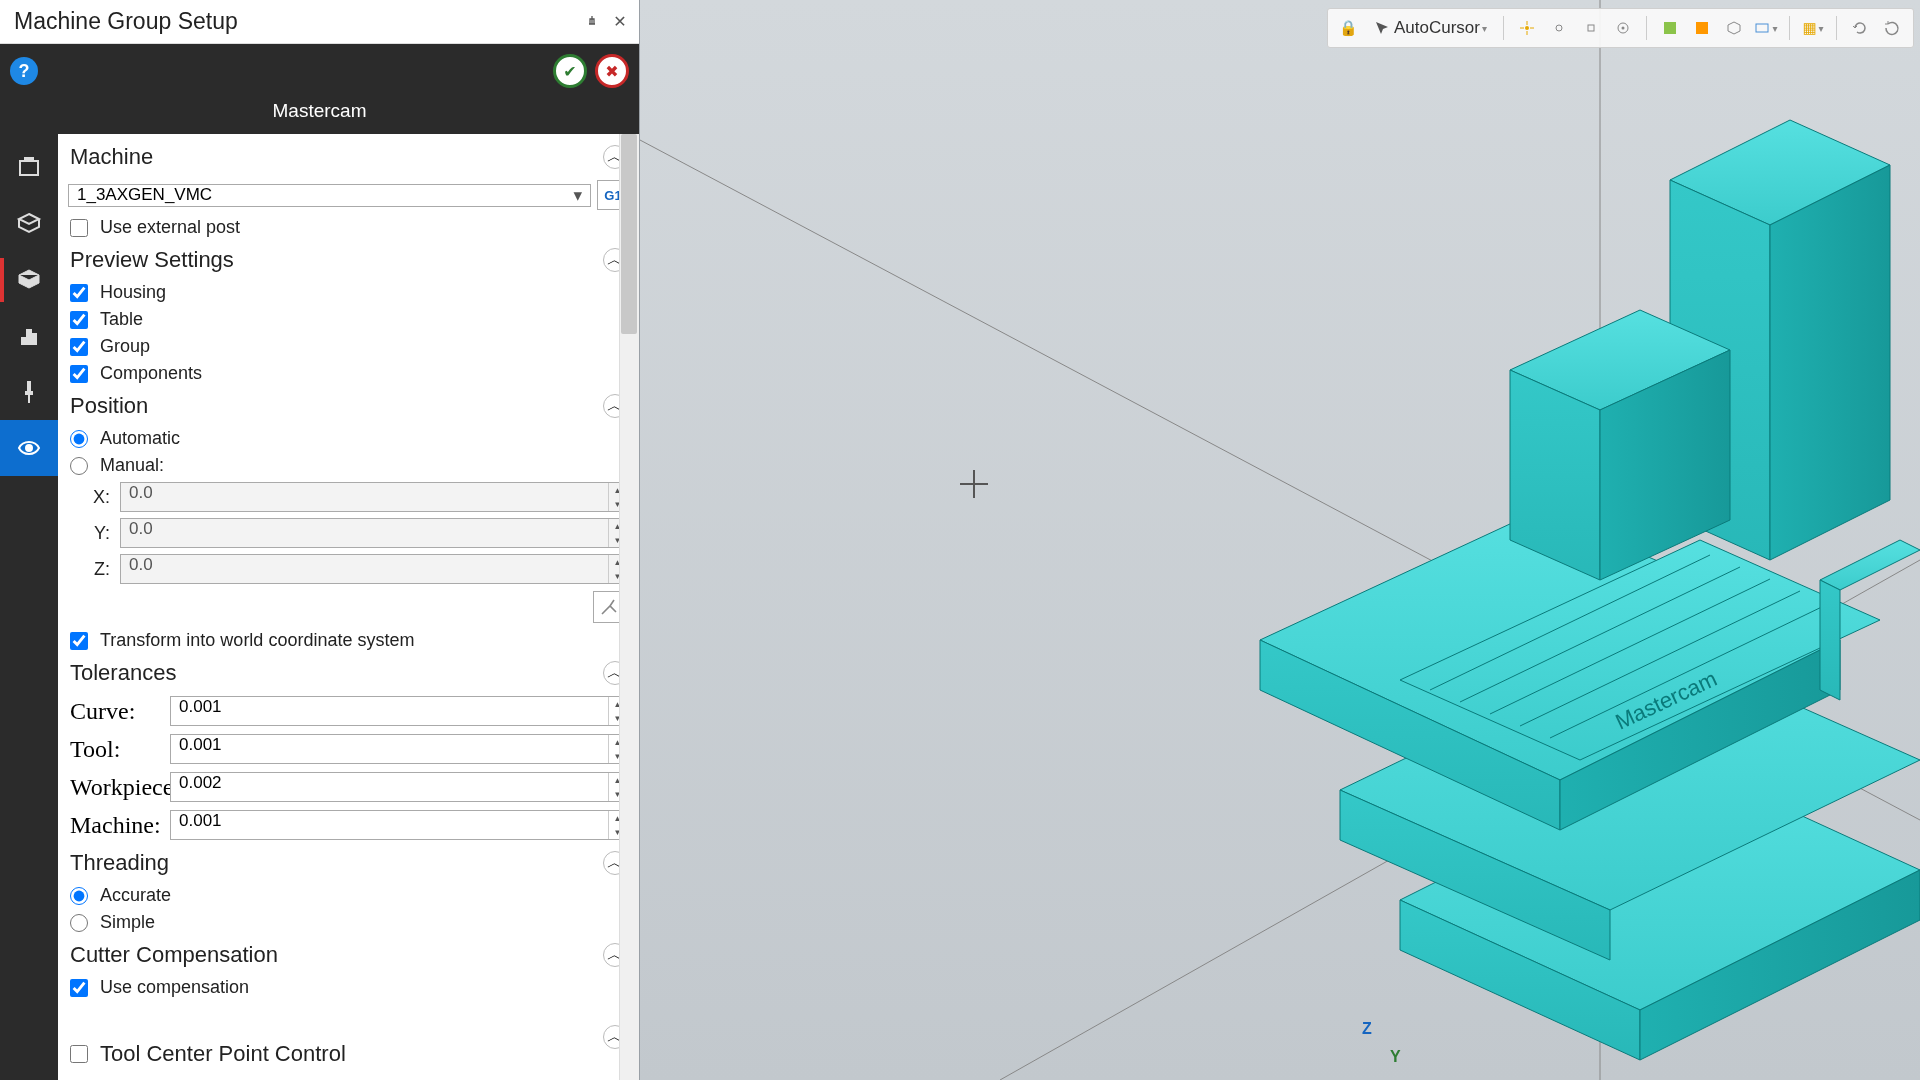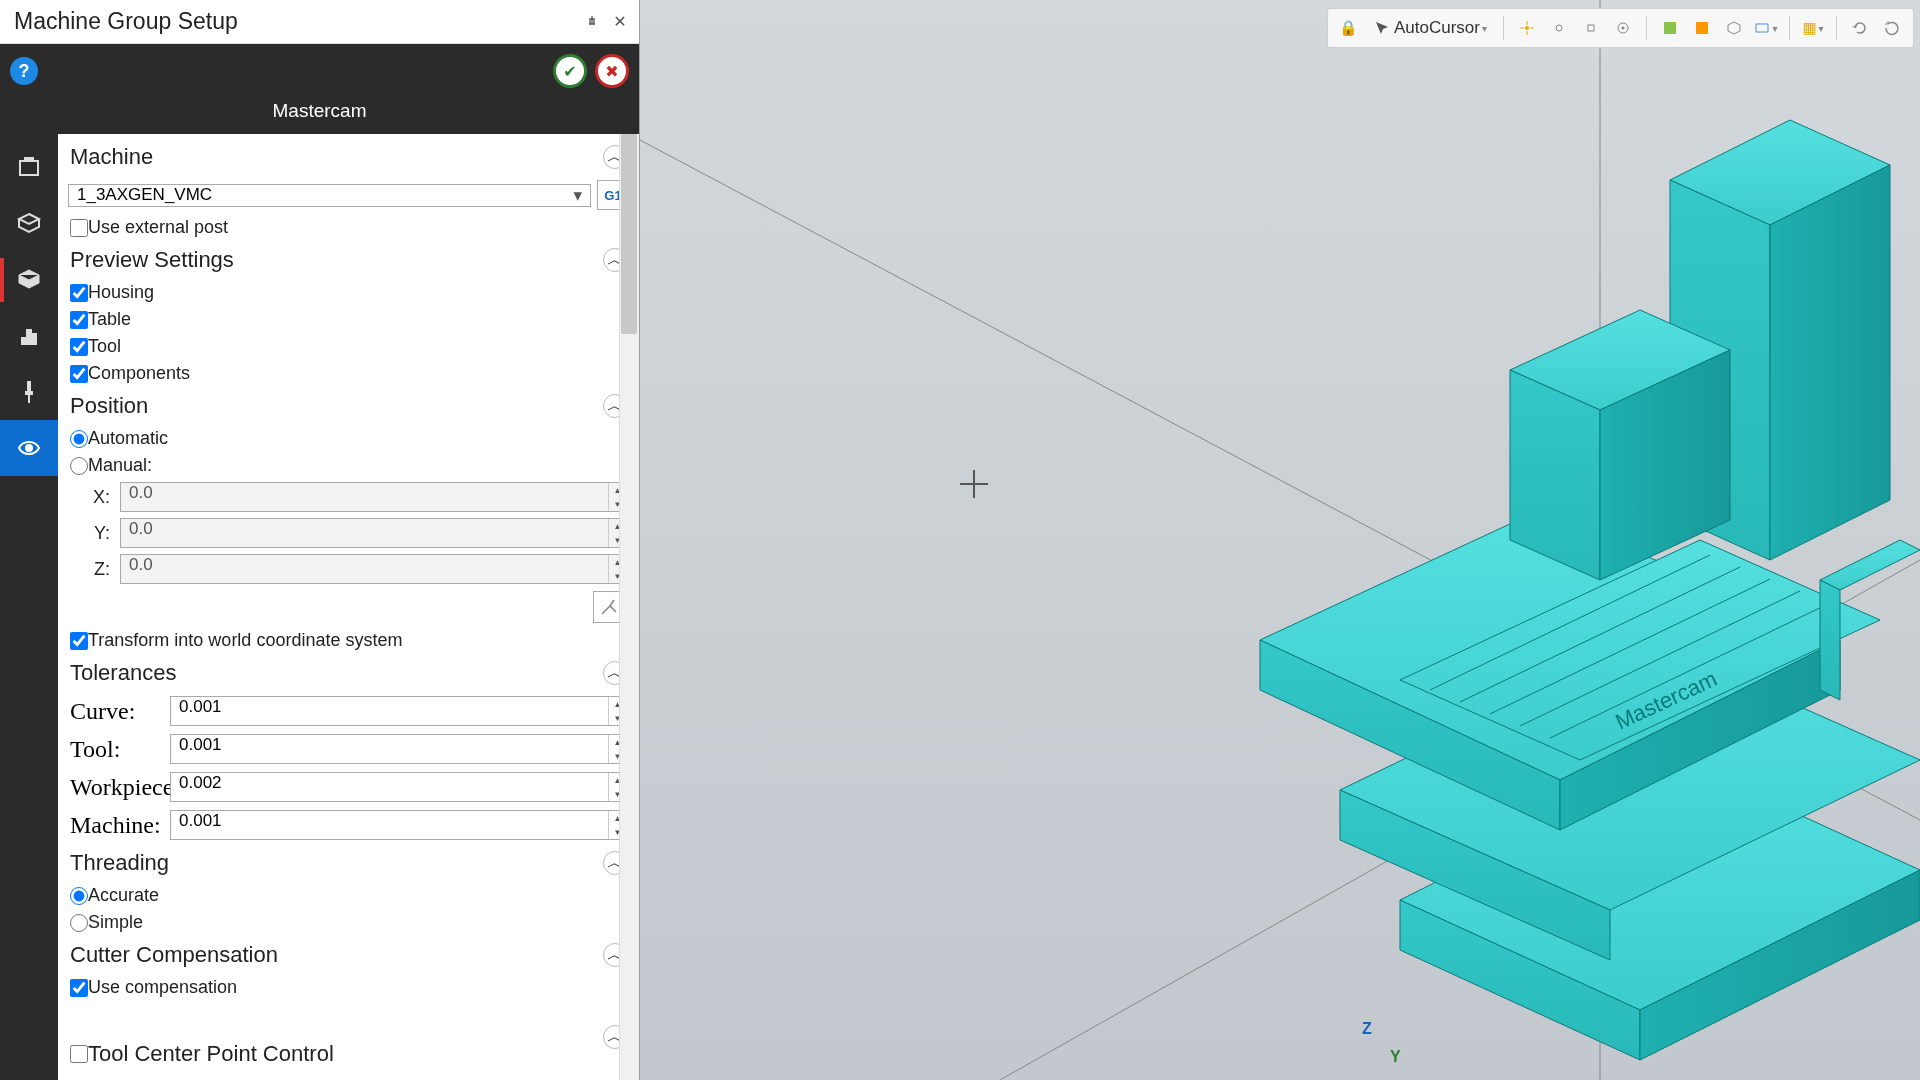--- a/index.html
+++ b/index.html
@@ -35,21 +35,21 @@
 
 .section-head { display: flex; align-items: center; justify-content: space-between; padding: 6px 4px; }
 .section-title { font-size: 22px; color: #222; }
 .collapse-btn { width: 24px; height: 24px; border: 1px solid #bbb; border-radius: 50%; display: flex; align-items: center; justify-content: center; background: #fff; }
 
 .field-row { display: flex; align-items: center; gap: 6px; margin: 4px 2px; }
 .combo { flex: 1; height: 23px; border: 1px solid #aaa; background: #fff; display: flex; align-items: center; padding: 0 8px; font-size: 17px; position: relative; }
 .combo .caret { margin-left: auto; color: #555; }
 .icon-btn { width: 32px; height: 30px; border: 1px solid #aaa; background: #fff; display: flex; align-items: center; justify-content: center; font-size: 13px; color: #1565c0; font-weight: bold; }
 
-.check-row, .radio-row { display: flex; align-items: center; gap: 0; padding: 3px 4px; font-size: 18px; color: #222; }
+.check-row, .radio-row { display: flex; align-items: center; gap: 12px; padding: 3px 4px; font-size: 18px; color: #222; }
 .check-row input, .radio-row input { width: 18px; height: 18px; }
 
 .coord-row { display: flex; align-items: center; gap: 10px; padding: 3px 4px 3px 20px; }
 .coord-label { width: 24px; text-align: right; font-size: 18px; color: #222; }
 .spin { flex: 1; height: 30px; border: 1px solid #aaa; background: #f3f3f3; display: flex; padding: 0 8px; font-size: 17px; color: #555; position: relative; }
 .spin.enabled { background: #fff; color: #000; }
 .spin .spinner { position: absolute; right: 0; top: 0; width: 18px; height: 100%; border-left: 1px solid #ccc; display: flex; flex-direction: column; }
 .spin .spinner div { flex: 1; display: flex; align-items: center; justify-content: center; font-size: 8px; color: #555; }
 
 .tol-row { display: flex; align-items: center; gap: 10px; padding: 4px 4px; }
@@ -185,21 +185,21 @@
           <label class="check-row">
               <input type="checkbox" checked="" style="">
               <span>Housing</span>
             </label>
           <label class="check-row">
               <input type="checkbox" checked="" style="">
               <span>Table</span>
             </label>
           <label class="check-row">
               <input type="checkbox" checked="" style="">
-              <span>Tool</span>
+              <span>Group</span>
             </label>
           <label class="check-row">
               <input type="checkbox" checked="" style="">
               <span>Components</span>
             </label>
 
           <div class="section-head">
             <div class="section-title">Position</div>
             <div class="collapse-btn">
                 <span>︿</span>

